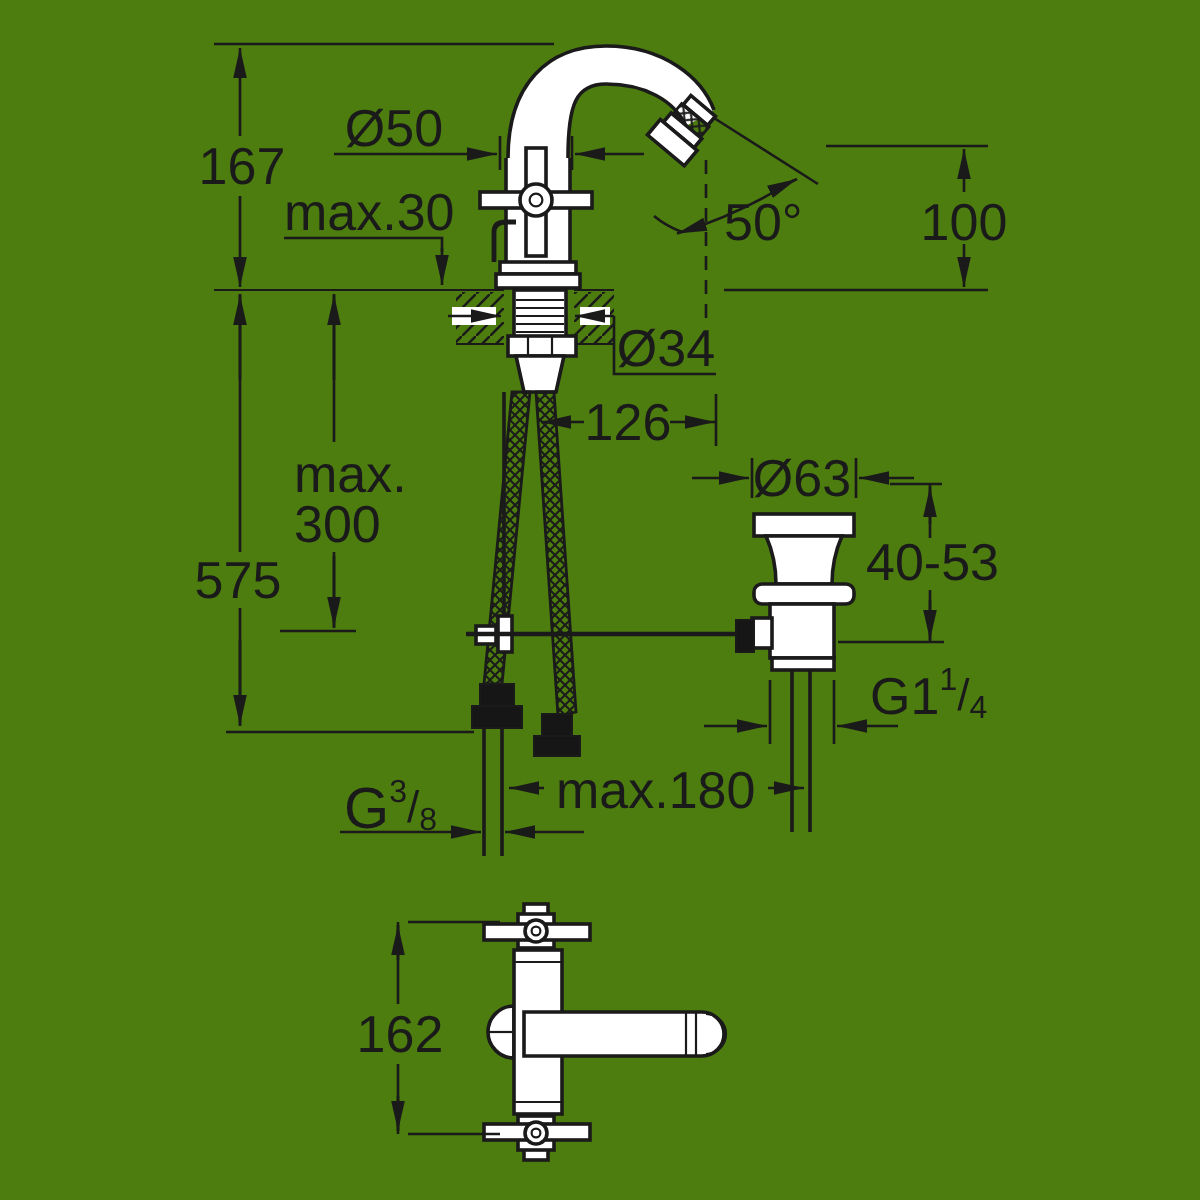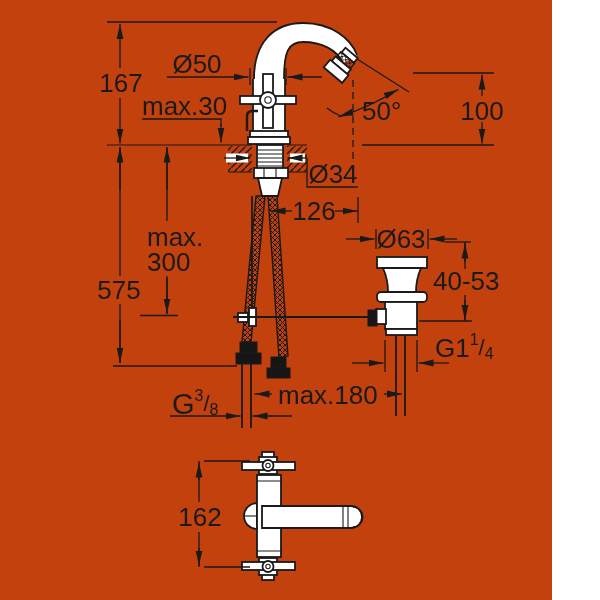--- a/index.html
+++ b/index.html
@@ -1,16 +1,16 @@
 <!DOCTYPE html>
 <html><head>
 <meta charset="utf-8">
 <style>
   html,body{margin:0;padding:0;background:#fff;}
-  .stage{position:relative;width:552px;height:600px;background:#c2410c;overflow:hidden;
+  .stage{position:relative;width:600px;height:600px;background:#4d7c0f;overflow:hidden;
          font-family:"Liberation Sans","DejaVu Sans",sans-serif;}
   svg text{font-family:"Liberation Sans","DejaVu Sans",sans-serif;fill:#1a1a1a;}
   .lbl{font-size:26px;}
   .lblsm{font-size:16px;}
   .lblmid{font-size:22px;}
   .lblbig{font-size:29px;}
   .part{fill:#ffffff;stroke:#1a1a1a;stroke-width:1.8;}
   .partln{fill:none;stroke:#1a1a1a;stroke-width:1.8;}
   .thin{fill:none;stroke:#1a1a1a;stroke-width:1.1;}
   .dim{fill:none;stroke:#1a1a1a;stroke-width:1.3;}

